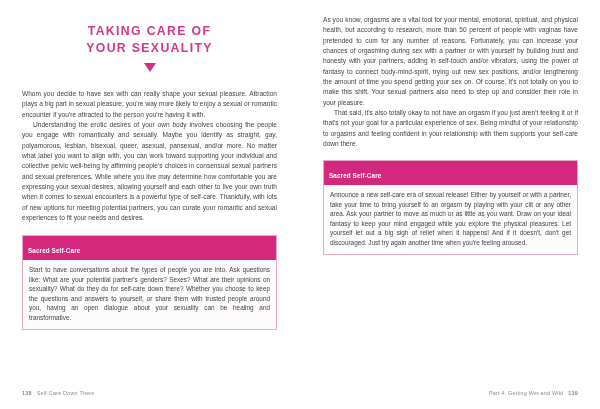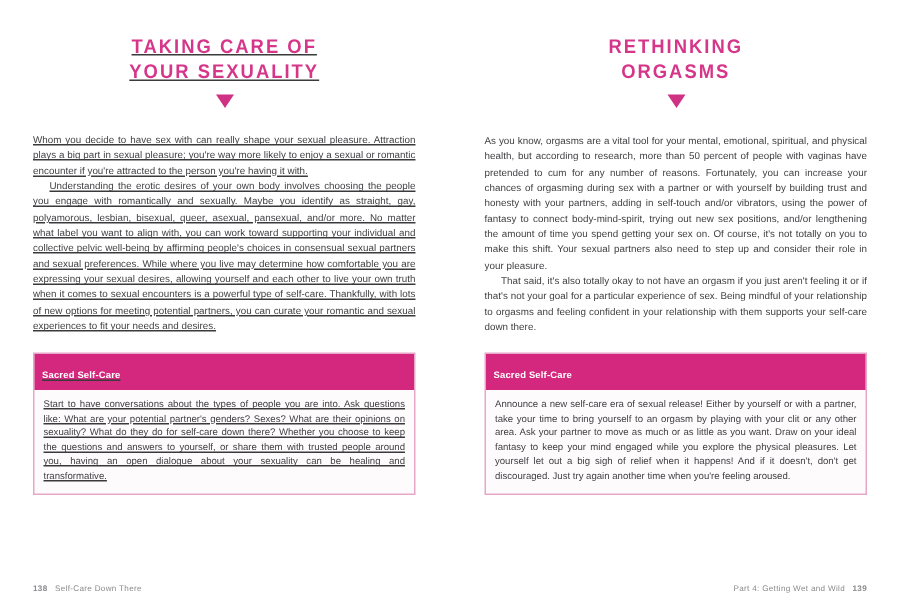--- a/index.html
+++ b/index.html
@@ -24,21 +24,21 @@
     display: flex;
     background: #ffffff;
   }
 
   .page {
     position: relative;
     width: 300px;
     height: 409px;
     box-sizing: border-box;
   }
-  .page-left  { padding: 0 23px 0 22px; text-decoration: underline; }
+  .page-left  { padding: 0 23px 0 22px; }
   .page-right { padding: 0 22px 0 23px; }
 
   
   .chapter-head {
     padding-top: 22px;
     text-align: center;
   }
   .chapter-title {
     color: #d6368a;
     font-family: "Liberation Sans", sans-serif;
@@ -153,27 +153,20 @@
     </div>
 
     <div class="footer footer-left">
       <span class="folio">138</span><span>Self-Care Down There</span>
     </div>
 
   </div>
 
   <div class="page page-right">
 
-    <div class="chapter-head">
-      <h1 class="chapter-title">RETHINKING
-ORGASMS</h1>
-      <div class="ornament-wrap">
-        <span class="ornament"></span>
-      </div>
-    </div>
 
     <div class="body-copy">
       <p>As you know, orgasms are a vital tool for your mental, emotional, spiritual, and physical health, but according to research, more than 50 percent of people with vaginas have pretended to cum for any number of reasons. Fortunately, you can increase your chances of orgasming during sex with a partner or with yourself by building trust and honesty with your partners, adding in self-touch and/or vibrators, using the power of fantasy to connect body-mind-spirit, trying out new sex positions, and/or lengthening the amount of time you spend getting your sex on. Of course, it's not totally on you to make this shift. Your sexual partners also need to step up and consider their role in your pleasure.</p>
       <p class="indent">That said, it's also totally okay to not have an orgasm if you just aren't feeling it or if that's not your goal for a particular experience of sex. Being mindful of your relationship to orgasms and feeling confident in your relationship with them supports your self-care down there.</p>
     </div>
 
     <div class="callout">
       <div class="callout-header">
         <span class="callout-header-text">Sacred Self-Care</span>
       </div>

